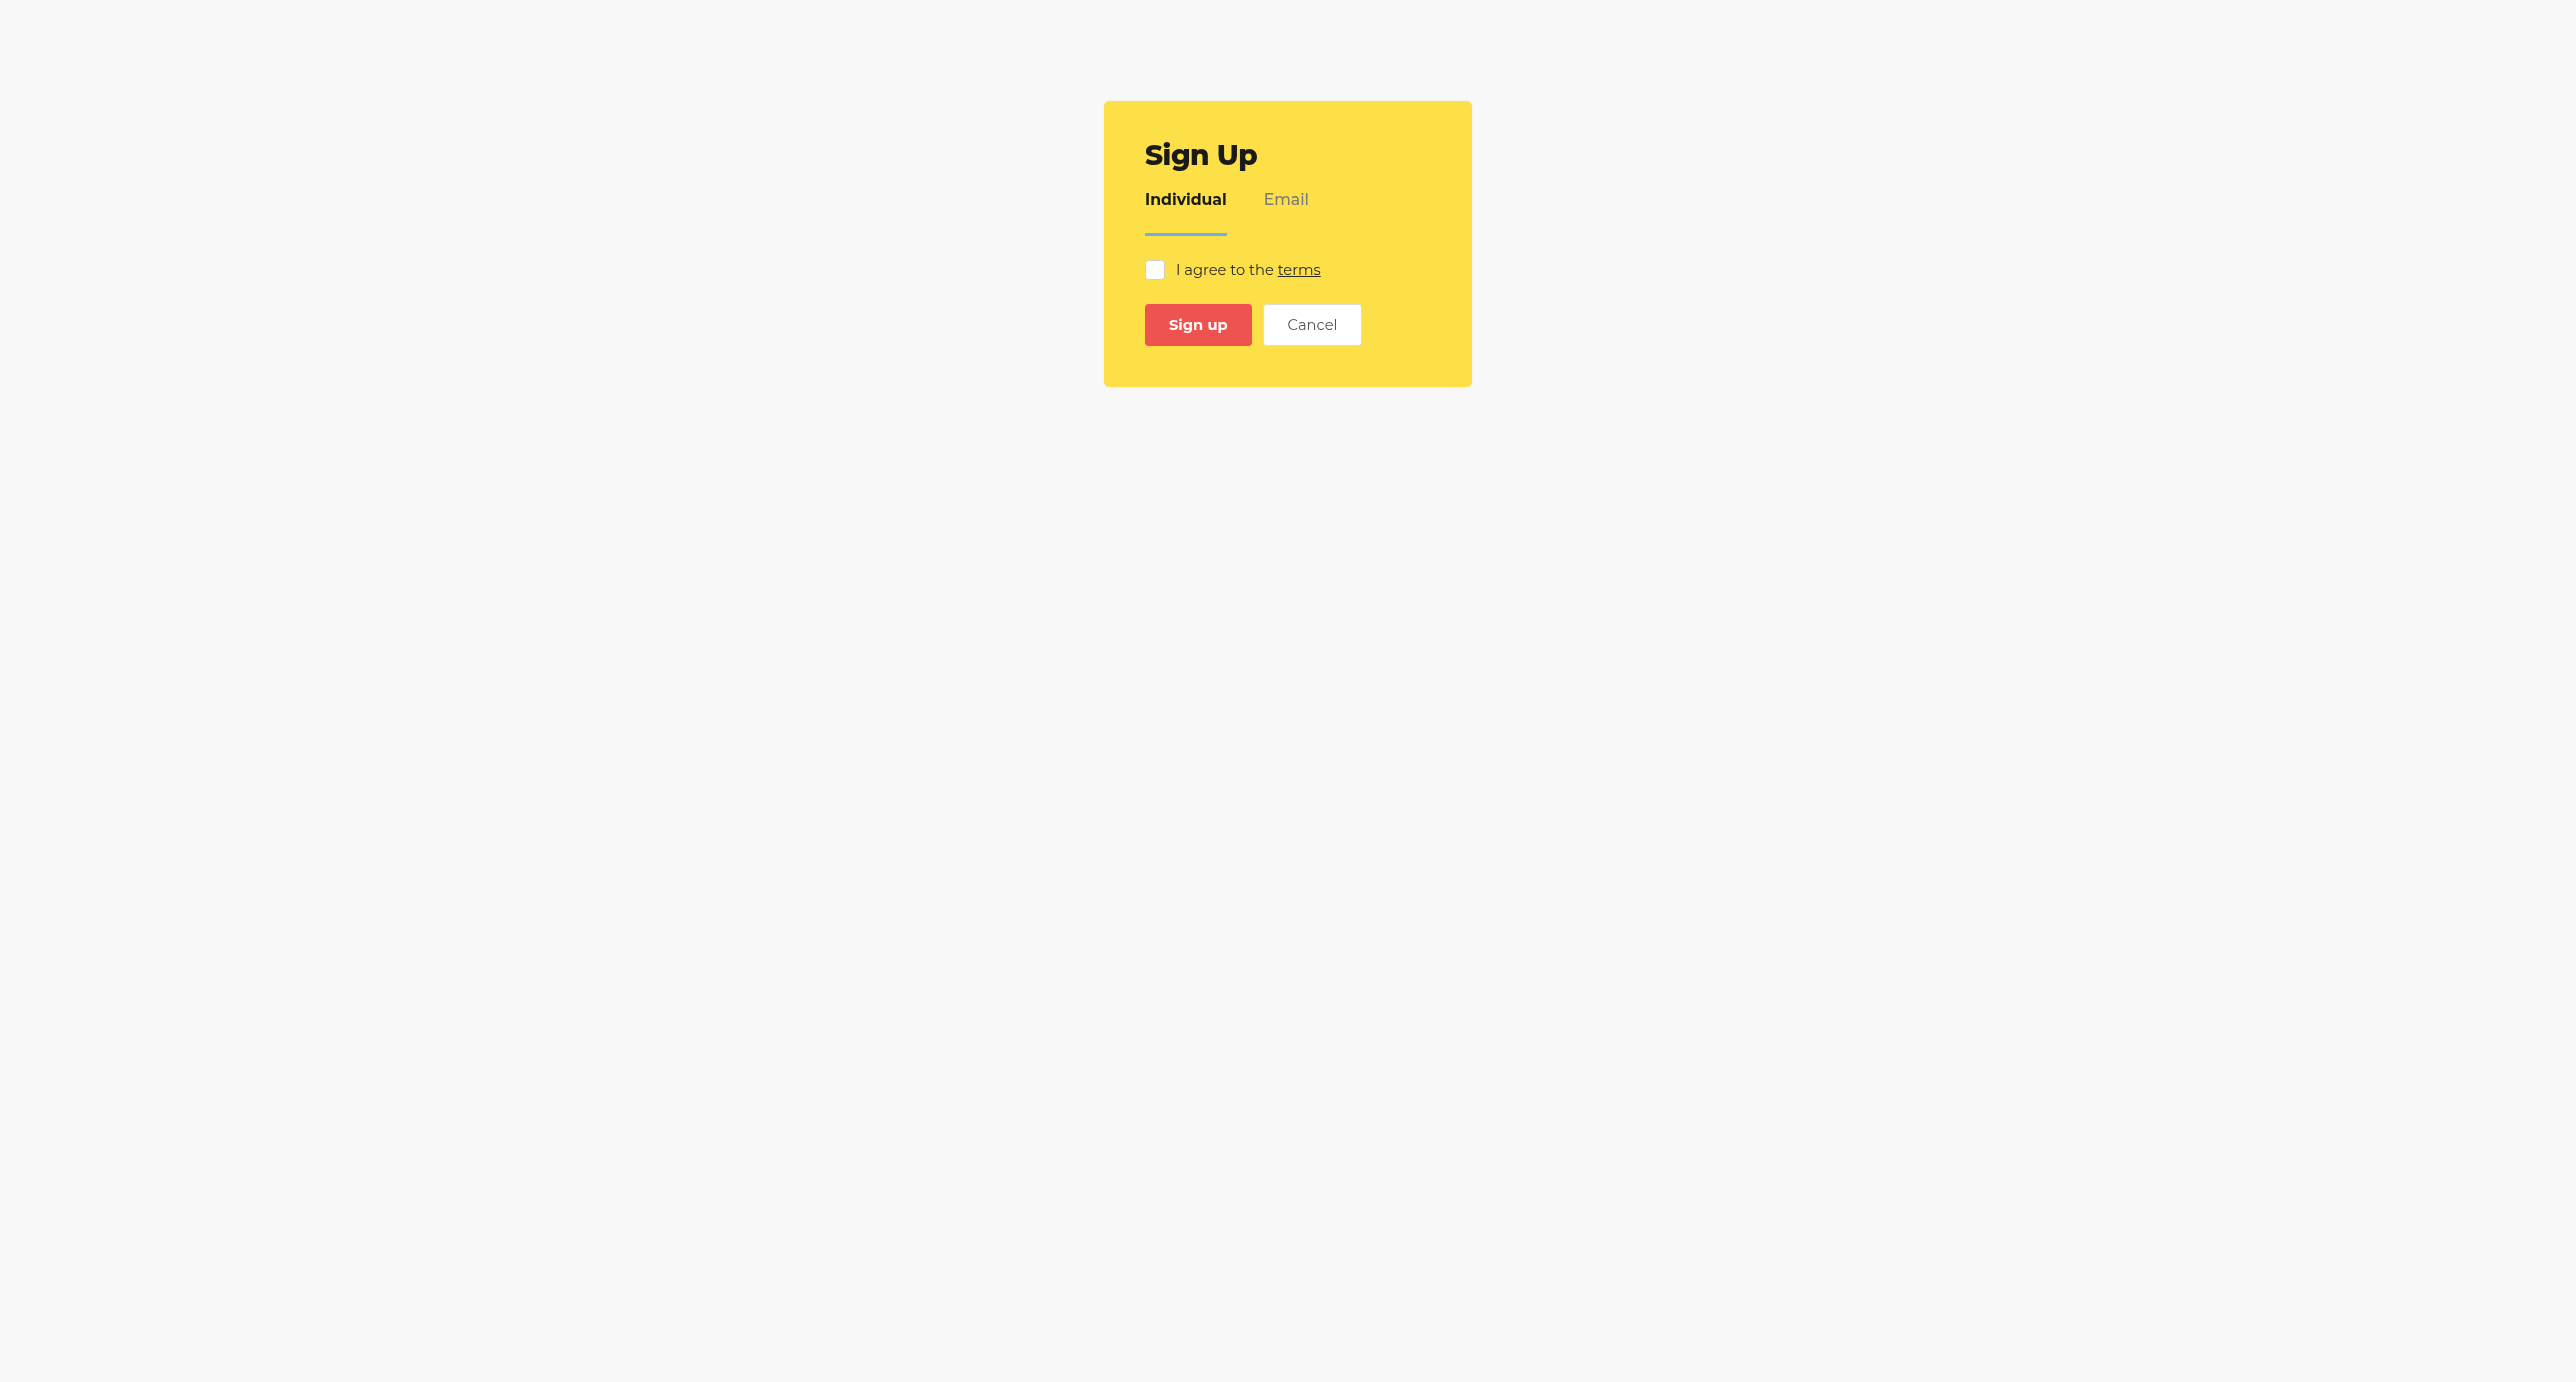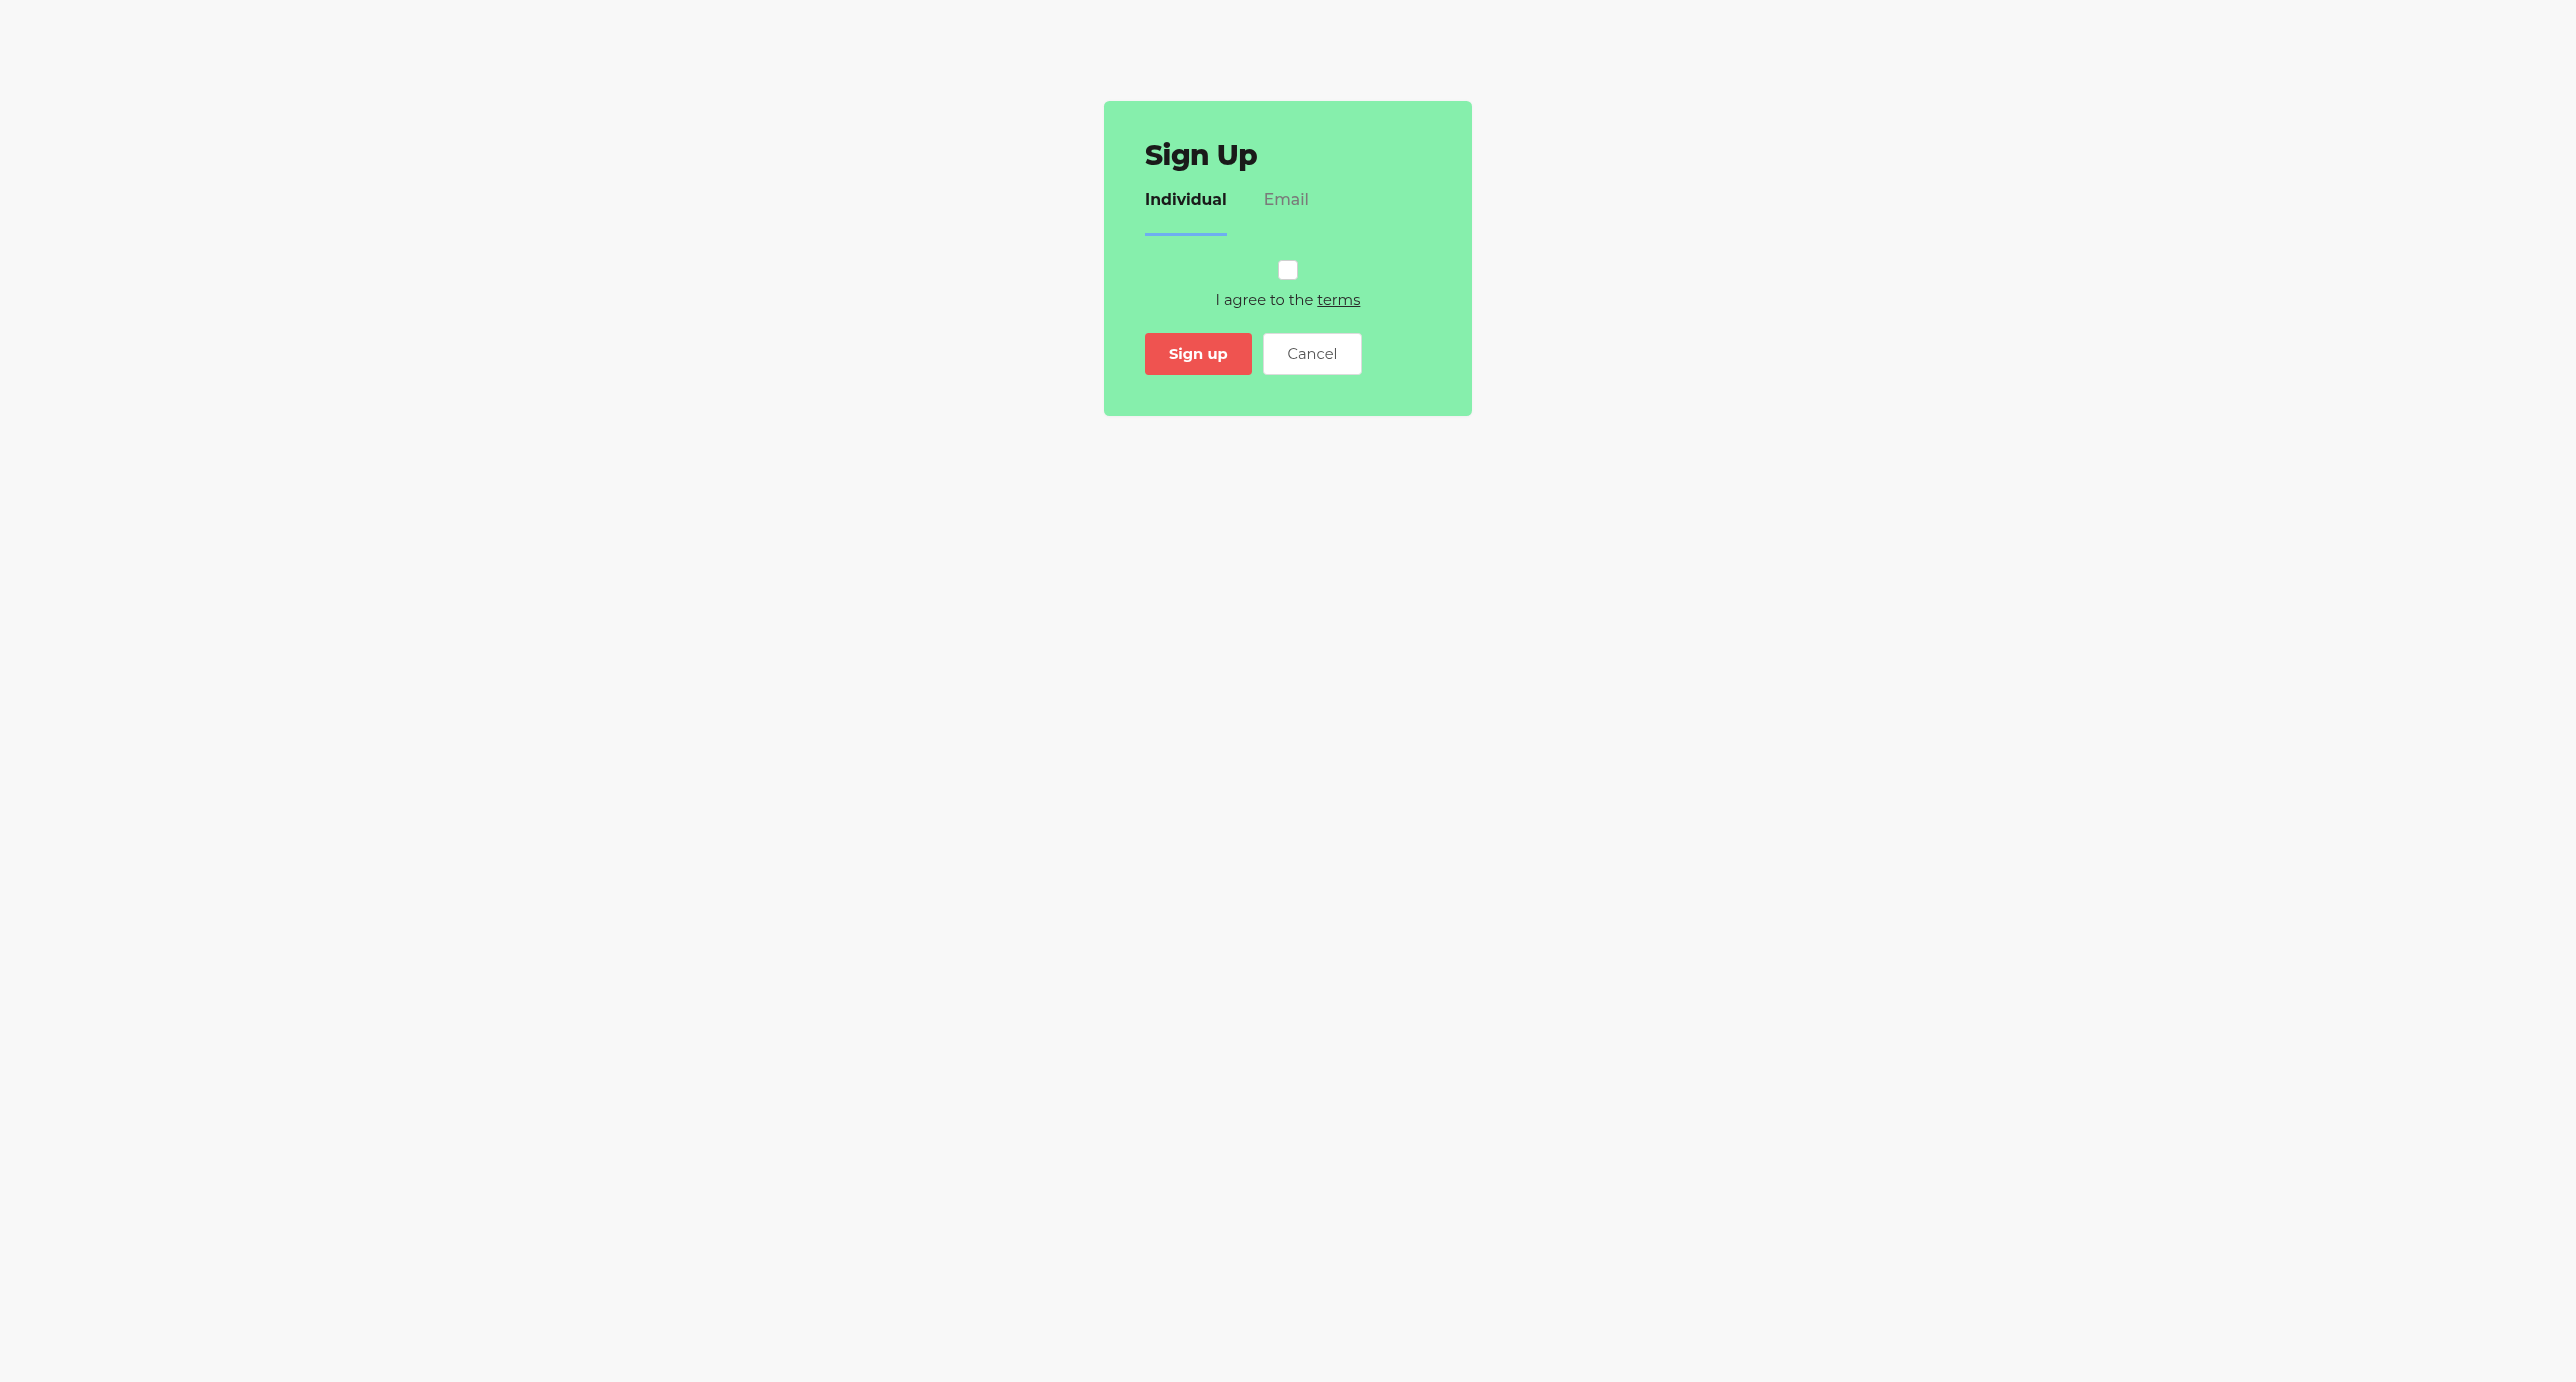--- a/index.html
+++ b/index.html
@@ -10,21 +10,21 @@
     body {
       font-family: 'Montserrat', -apple-system, BlinkMacSystemFont, 'Segoe UI', Roboto, sans-serif;
       background: #f8f8f8;
       min-height: 100vh;
       display: flex;
       align-items: flex-start;
       justify-content: center;
       padding-top: 101px;
     }
     .card {
-      background: #86efac;
+      background: #fde047;
       border-radius: 5.5px;
       box-shadow: 0 0.9px 2.8px rgba(0,0,0,0.04);
       width: 368px;
       padding: 37px 41px 41px 41px;
     }
     .title {
       font-size: 28px;
       font-weight: 800;
       color: #1a1a1a;
       margin-bottom: 18.4px;
@@ -69,21 +69,20 @@
     }
     .input::placeholder {
       color: #c6c6c6;
     }
     .checkbox-row {
       display: flex;
       align-items: center;
       gap: 11px;
       margin-bottom: 24px;
       margin-top: 24px;
-      flex-direction: column;
     }
     .checkbox {
       width: 20px;
       height: 20px;
       border: 0.9px solid #cfcfcf;
       border-radius: 3.7px;
       cursor: pointer;
       background: #fff;
       appearance: none;
       -webkit-appearance: none;

